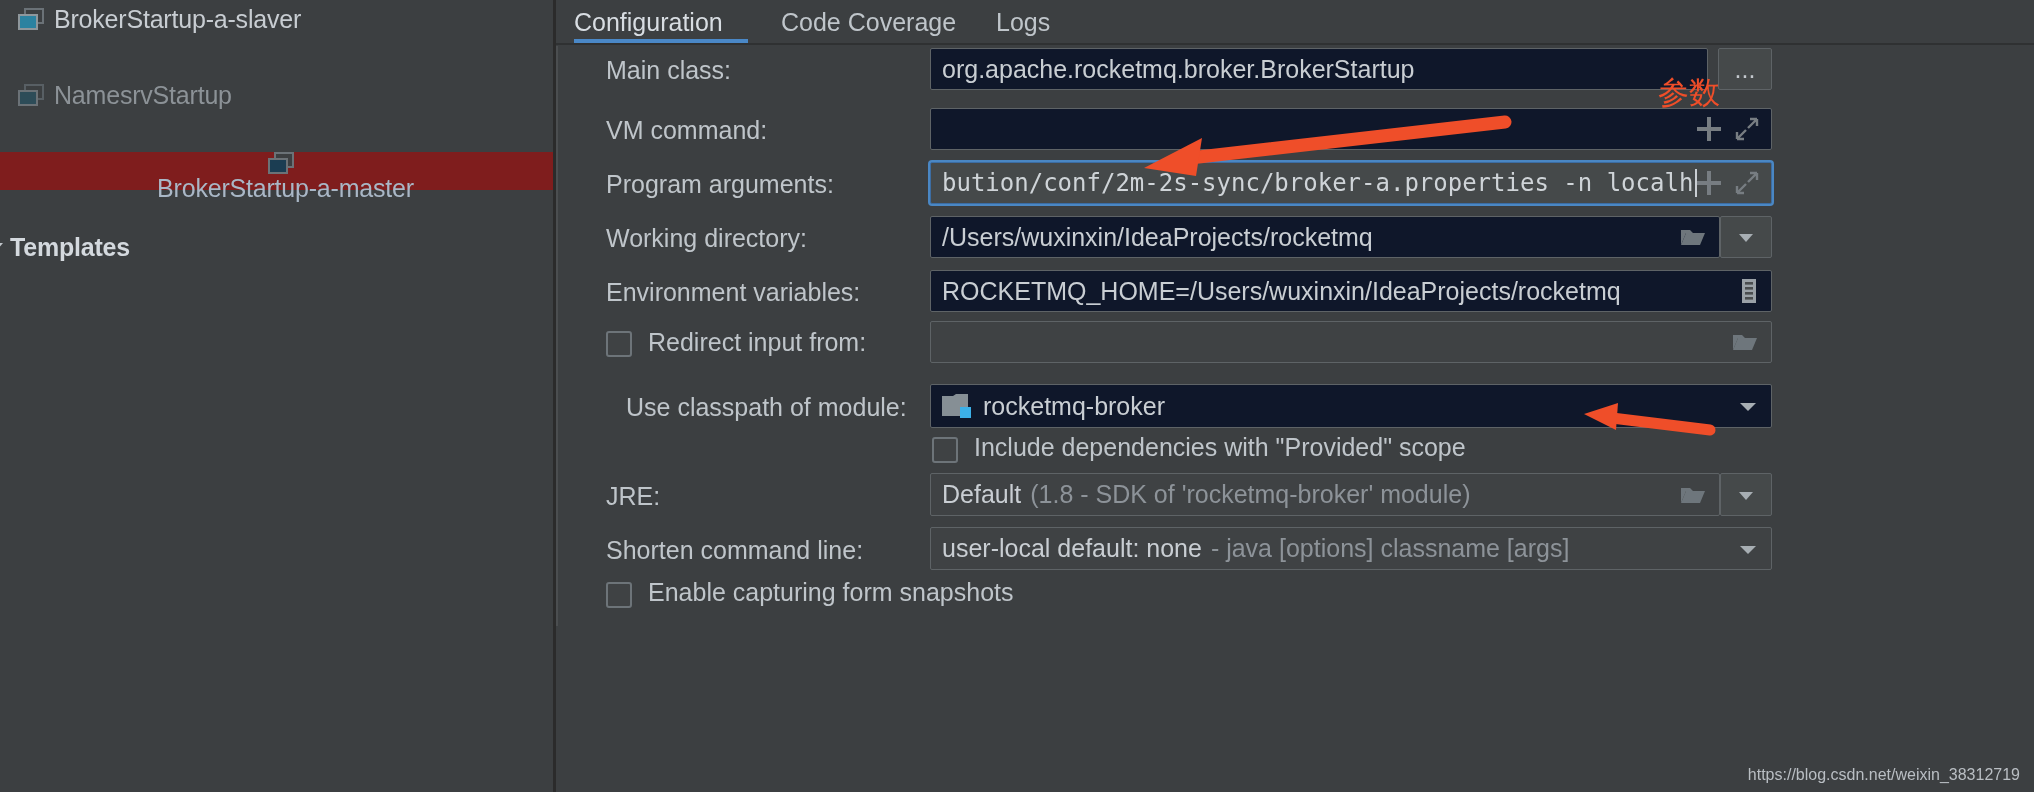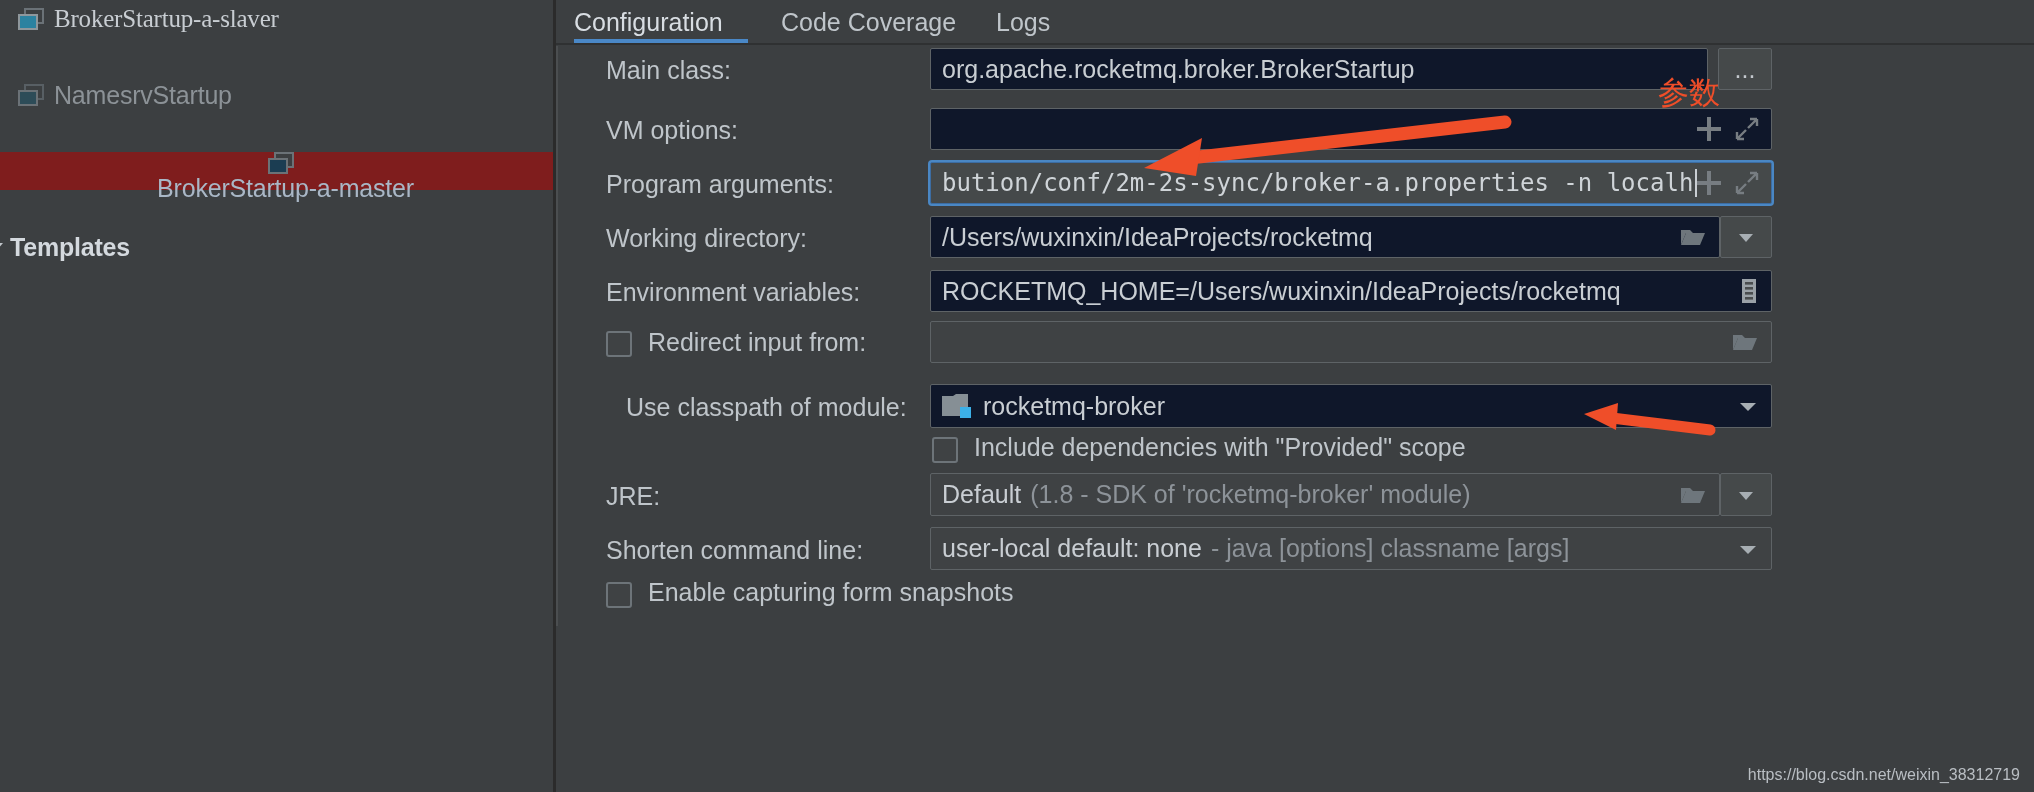--- a/index.html
+++ b/index.html
@@ -18,21 +18,21 @@
   }
   .sb-row {
     position: relative; height: 38px; display: flex; align-items: center;
     padding-left: 18px;
   }
   .sb-row.selected { background: #7f1d1d; flex-direction: column; }
   .sb-label {
     font-size: 25px; color: #a9b7c6; letter-spacing: -0.2px;
     white-space: nowrap;
   }
-  .sb-label.bright { color: #c8cdd2; font-family: Liberation Serif, serif; }
+  .sb-label.bright { color: #c8cdd2; }
   .sb-label.dim { color: #8c9297; }
   .sb-label.bold { font-weight: bold; color: #d4d9de; }
 
   
   .ic-run {
     position: relative; width: 26px; height: 22px; margin-right: 10px;
     flex: 0 0 auto;
   }
   .ic-run .back {
     position: absolute; right: 0; top: 0; width: 20px; height: 16px;
@@ -230,21 +230,21 @@
     <div class="form">
 
       <div class="lbl" style="left:48px; top:10px;">Main class:</div>
       <div class="field" style="left:372px; top:2px; width:778px; height:42px;">
         <span class="val">org.apache.rocketmq.broker.BrokerStartup</span>
       </div>
       <div class="btn-side" style="left:1160px; top:2px; width:54px; height:42px;">
         <span class="dots">...</span>
       </div>
 
-      <div class="lbl" style="left:48px; top:70px;">VM options:</div>
+      <div class="lbl" style="left:48px; top:70px;">VM command:</div>
       <div class="field" style="left:372px; top:62px; width:842px; height:42px;">
         <span class="val mono"></span>
         <span class="f-icons">
           <span class="ic-plus"></span>
           <span class="ic-expand">
             <svg width="24" height="24" viewBox="0 0 24 24">
               <path d="M22 2 L13 11 M22 2 L22 9 M22 2 L15 2" stroke="#777d82" stroke-width="2.4" fill="none"></path>
               <path d="M2 22 L11 13 M2 22 L2 15 M2 22 L9 22" stroke="#777d82" stroke-width="2.4" fill="none"></path>
             </svg>
           </span>

